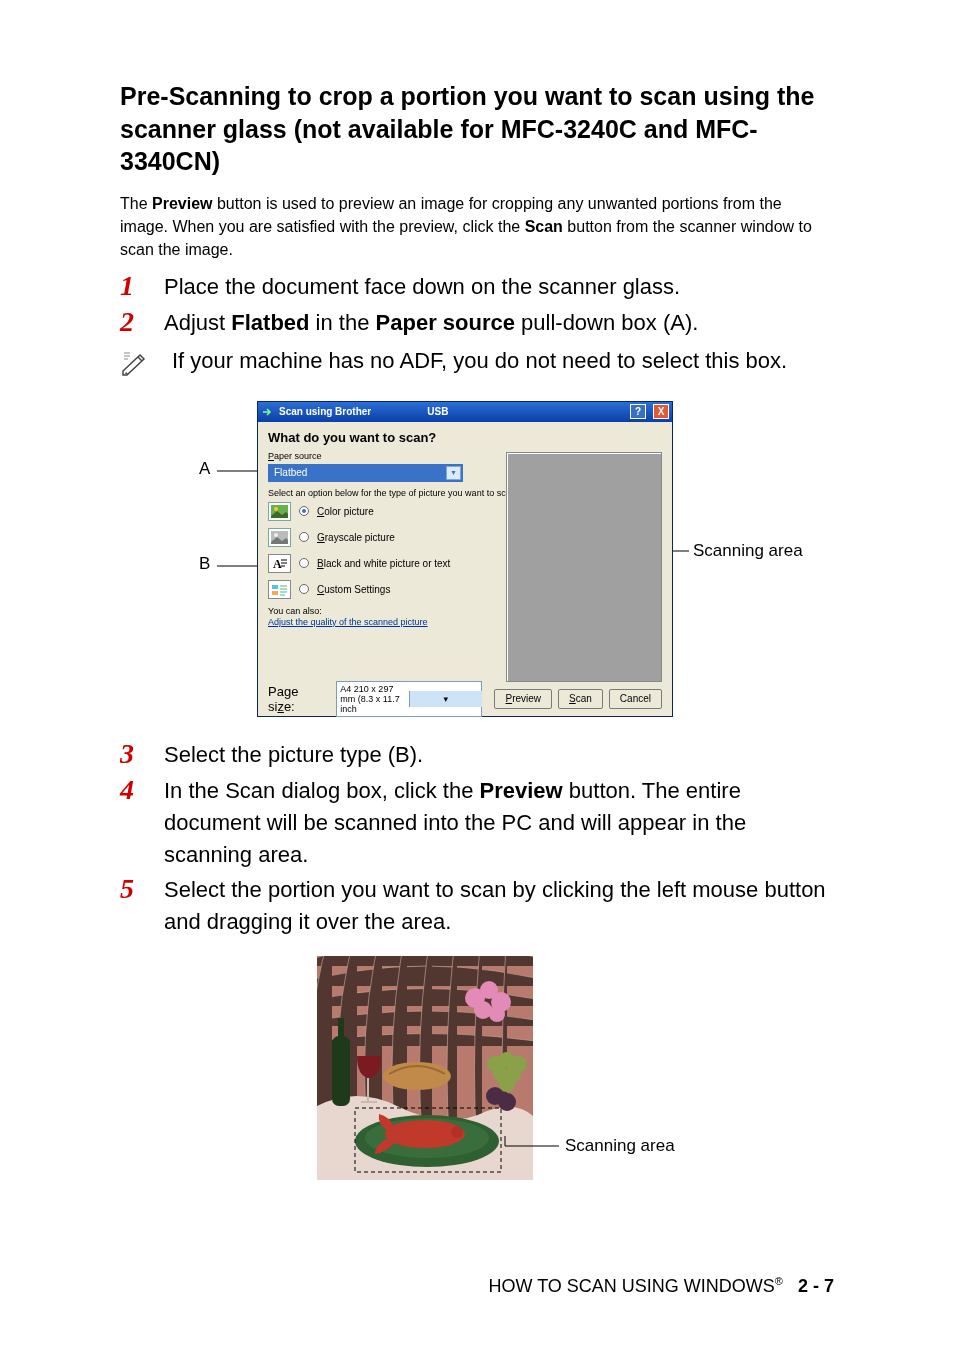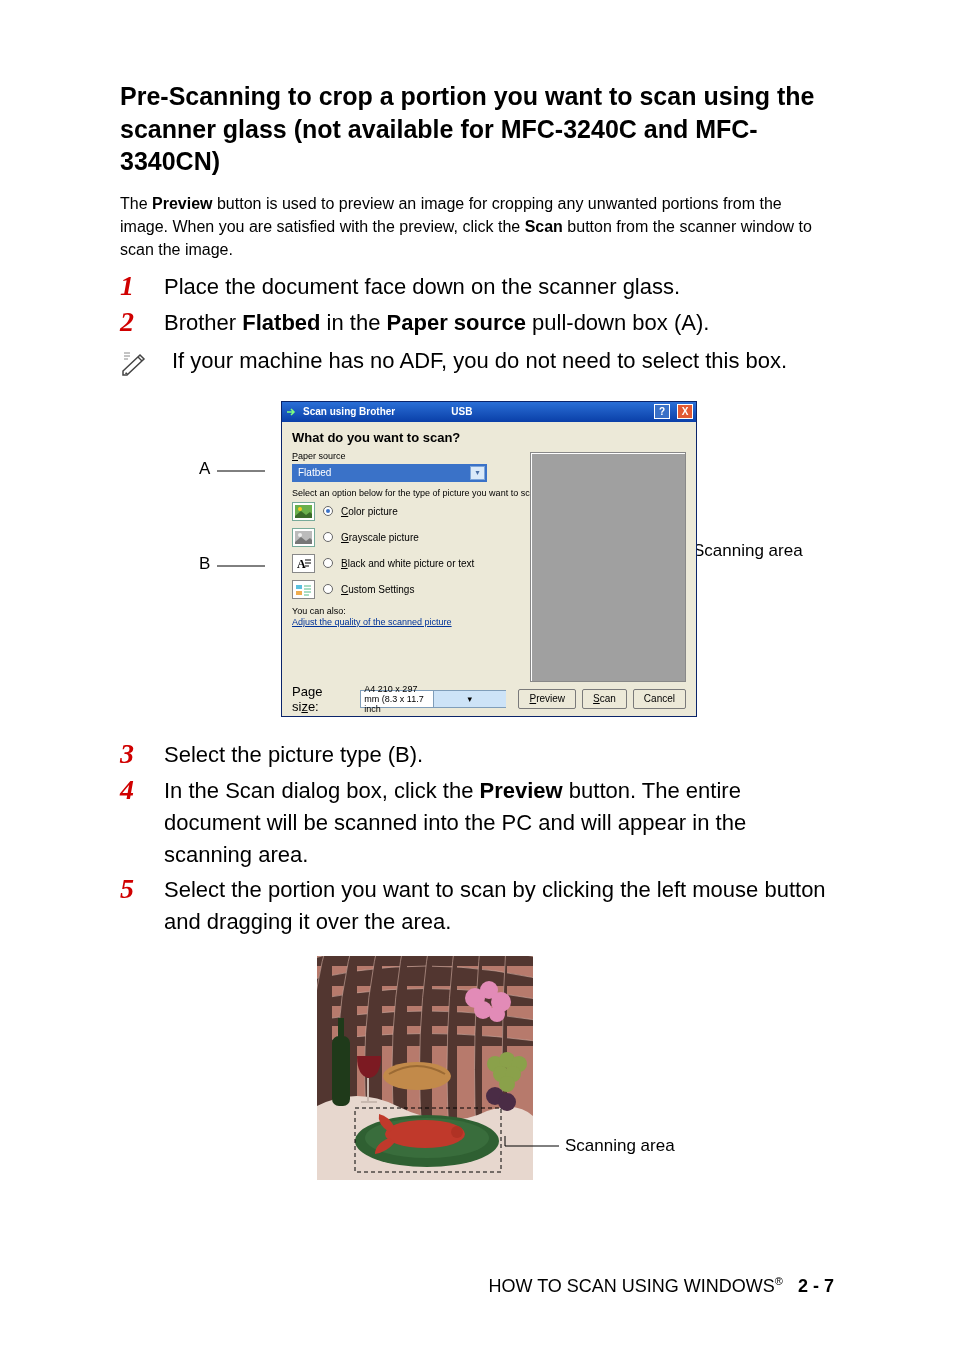--- a/index.html
+++ b/index.html
@@ -68,21 +68,20 @@
     .dialog {
       position: absolute;
       left: 100px;
       top: 0;
       width: 416px;
       height: 316px;
       border: 1px solid #0a246a;
       background: #ece9d8;
       font-size: 10px;
       color: #000;
-      margin-left: 24px;
     }
     .titlebar {
       height: 20px;
       background: linear-gradient(to bottom, #2a6fd6, #0a3fa8);
       display: flex;
       align-items: center;
       padding: 0 3px 0 5px;
       gap: 6px;
     }
     .tb-arrow {
@@ -131,21 +130,21 @@
       display: inline-flex; align-items:center; justify-content:center; background:#fff;
     }
     .radio .dot { width:4px; height:4px; border-radius:50%; background:#3a72c8; }
     .opt-label { font-size: 10px; }
     .opt-label .ul { text-decoration: underline; }
     .also { font-size: 9px; margin-top: 4px; }
     .link { color: #003399; text-decoration: underline; font-size: 9px; display:inline-block; margin-top:1px;}
     .dlg-bottom { position:absolute; bottom:8px; left:10px; right:10px; height: 22px; display:flex; align-items:center; gap:6px;}
     .ps-label { font-size: 13px; margin-right: 4px;}
     .ps-combo {
-      height: 18px; width: 152px; border: 1px solid #7f9db9; background:#fff;
+      height: 36px; width: 152px; border: 1px solid #7f9db9; background:#fff;
       display:flex; align-items:center;
     }
     .ps-combo span { flex:1; font-size:9px; padding:0 3px; color:#000;}
     .ps-arrow {
       width: 15px; height: 16px; background:#cde3f7; border-left:1px solid #7f9db9;
       display:inline-flex; align-items:center; justify-content:center; color:#4a6fa5; font-size:8px;
     }
     .dlg-btn {
       height: 20px; border: 1px solid #7a7a7a; background:#ece9d8;
       font-size: 10px; padding: 0 10px; display:inline-flex; align-items:center;
@@ -196,21 +195,21 @@
 </p>
 
 <div class="step-row">
   <div class="step-num">1</div>
   <div class="step-text">Place the document face down on the scanner glass.</div>
 </div>
 
 <div class="step-row">
   <div class="step-num">2</div>
   <div class="step-text">
-    <span>Brother </span><b>Flatbed</b><span> in the </span><b>Paper source</b><span> pull-down box (A).</span>
+    <span>Adjust </span><b>Flatbed</b><span> in the </span><b>Paper source</b><span> pull-down box (A).</span>
   </div>
 </div>
 
 <div class="note-row">
   <span class="note-icon">
     <svg width="34" height="30" viewBox="0 0 34 30">
       <path d="M3 24 L20 8 L24 12 L7 28 L3 28 Z" fill="none" stroke="#444" stroke-width="1.5"></path>
       <path d="M18 10 L22 14" stroke="#444" stroke-width="1.5"></path>
       <path d="M4 6 L10 6 M4 9 L10 9 M4 12 L8 12" stroke="#888" stroke-width="1"></path>
       <path d="M5 27 L6 25 L8 27 Z" fill="#444"></path>

